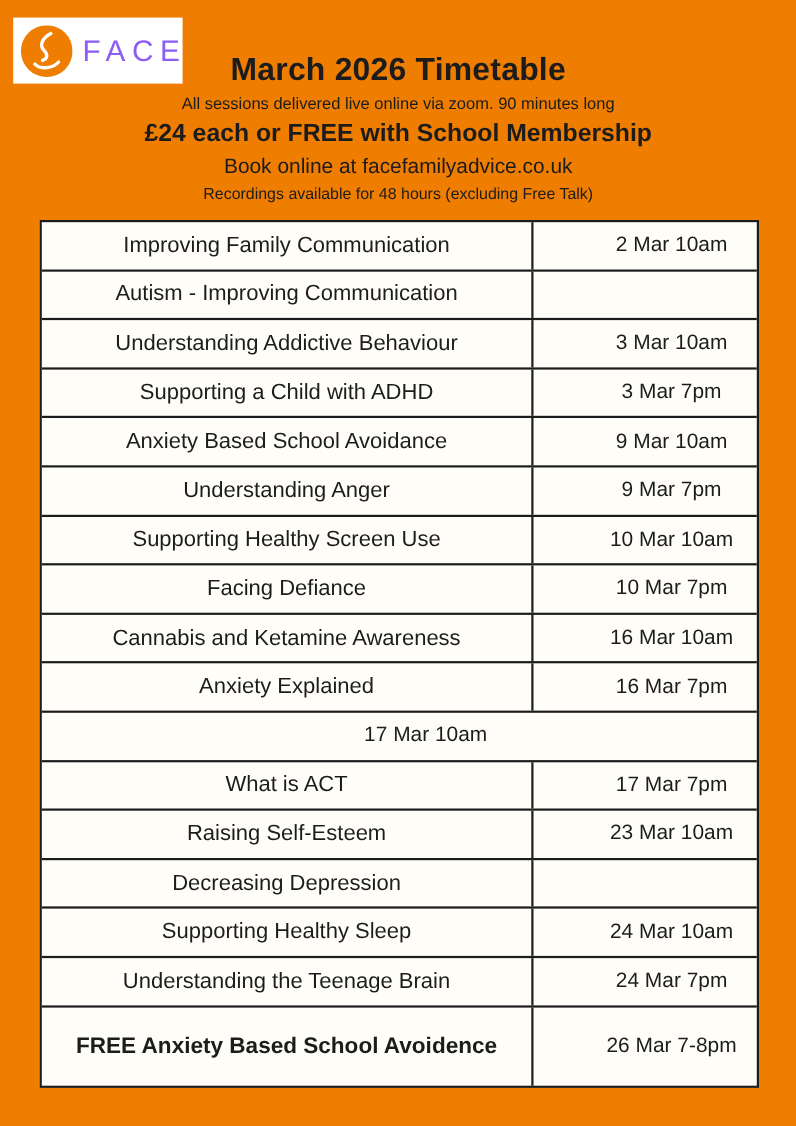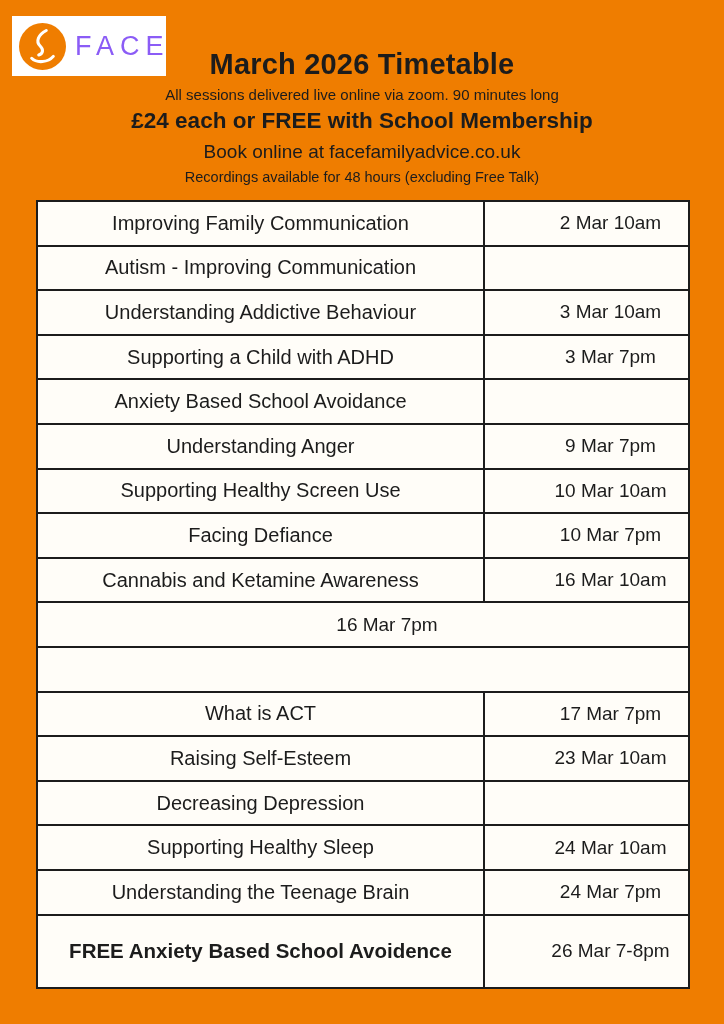--- a/index.html
+++ b/index.html
@@ -138,20 +138,21 @@
     <div class="cell when">3 Mar 10am</div>
   </div>
 
   <div class="row">
     <div class="cell session">Supporting a Child with ADHD</div>
     <div class="cell when">3 Mar 7pm</div>
   </div>
 
   <div class="row">
     <div class="cell session">Anxiety Based School Avoidance</div>
+    <div class="cell when">9 Mar 10am</div>
   </div>
 
   <div class="row">
     <div class="cell session">Understanding Anger</div>
     <div class="cell when">9 Mar 7pm</div>
   </div>
 
   <div class="row">
     <div class="cell session">Supporting Healthy Screen Use</div>
     <div class="cell when">10 Mar 10am</div>
@@ -161,24 +162,26 @@
     <div class="cell session">Facing Defiance</div>
     <div class="cell when">10 Mar 7pm</div>
   </div>
 
   <div class="row">
     <div class="cell session">Cannabis and Ketamine Awareness</div>
     <div class="cell when">16 Mar 10am</div>
   </div>
 
   <div class="row">
+    <div class="cell session">Anxiety Explained</div>
     <div class="cell when">16 Mar 7pm</div>
   </div>
 
   <div class="row">
+    <div class="cell when">17 Mar 10am</div>
   </div>
 
   <div class="row">
     <div class="cell session">What is ACT</div>
     <div class="cell when">17 Mar 7pm</div>
   </div>
 
   <div class="row">
     <div class="cell session">Raising Self-Esteem</div>
     <div class="cell when">23 Mar 10am</div>

